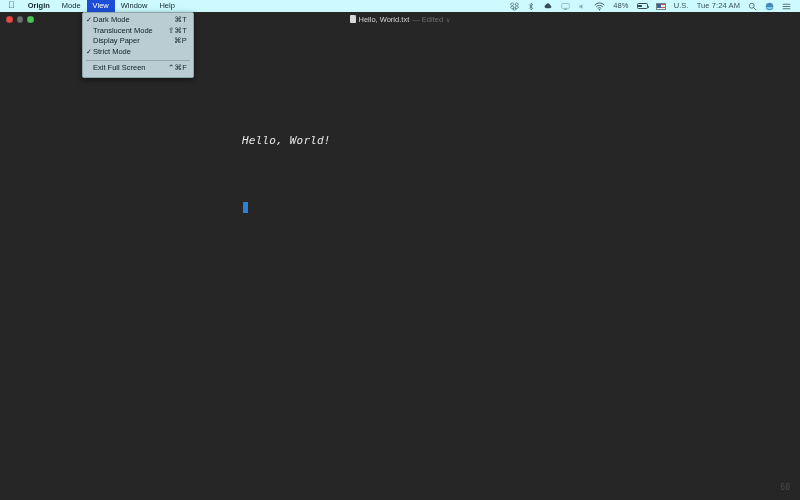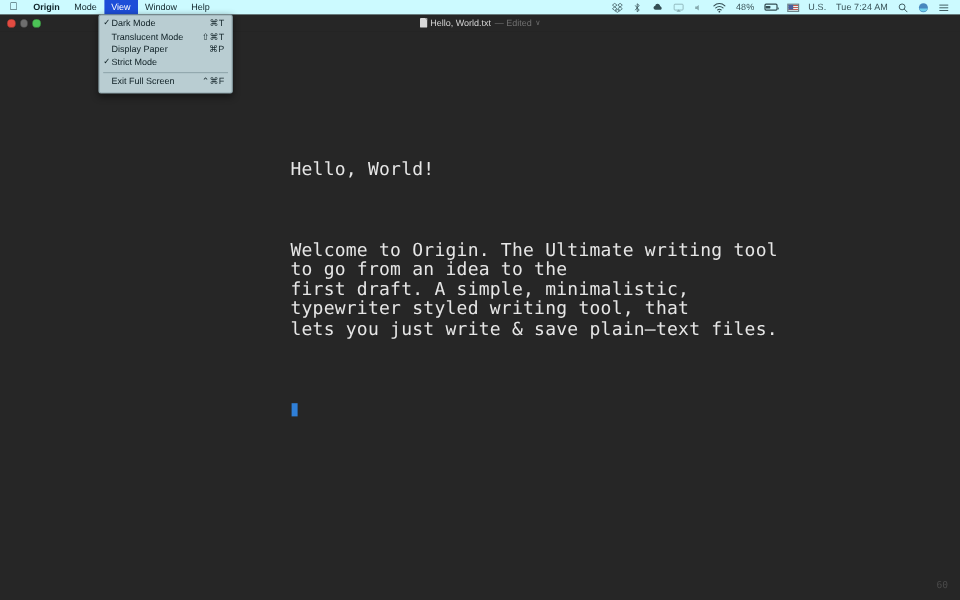--- a/index.html
+++ b/index.html
@@ -117,25 +117,26 @@
   
   #doc {
     position:absolute; top:26px; left:0;
     width:800px; height:474px;
     background:#262626;
   }
   #textcol {
     position:absolute; left:242px; top:74px;
     width:420px;
     font-family:"DejaVu Sans Mono", monospace;
-    font-size:15px;
+    font-size:11px;
     line-height:16.6px;
     color:#e6e6e6;
     letter-spacing:.2px;
     white-space:pre-wrap;
+    font-style:italic;
   }
   .para { margin:0 0 16.6px 0; }
   .para.last { margin-bottom:0; }
   #cursor {
     display:inline-block;
     width:5.6px; height:11px;
     background:#2f7fd8;
     vertical-align:-2px;
     margin-left:.5px;
   }
@@ -263,19 +264,16 @@
     <span class="doc-icon"></span>
     <span class="title-name">Hello, World.txt</span>
     <span class="title-edited">— Edited</span>
     <span class="title-chevron">∨</span>
   </div>
 </div>
 
 <div id="doc">
   <div id="textcol">
     <div class="para">Hello, World!</div>
-    <div class="para">Welcome to Origin. The Ultimate writing tool to go from an idea to the
-first draft. A simple, minimalistic, typewriter styled writing tool, that
-lets you just write &amp; save plain—text files.</div>
     <div class="para last"><span id="cursor"></span></div>
   </div>
   <div id="counter">60</div>
 </div>
 
 </body></html>

